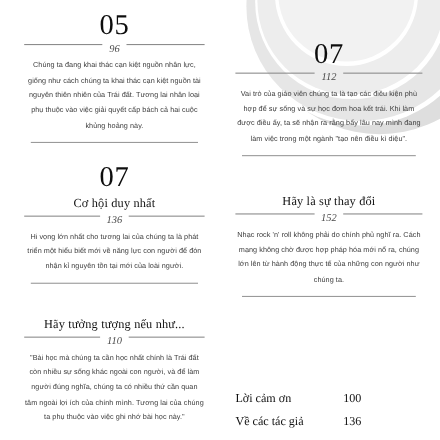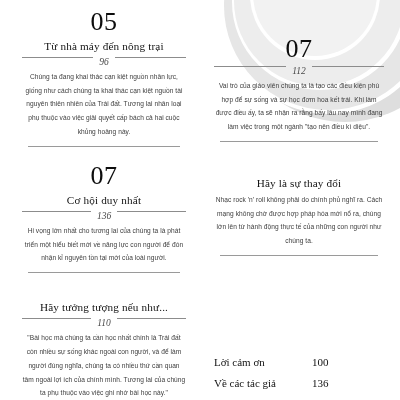--- a/index.html
+++ b/index.html
@@ -181,21 +181,20 @@
   </div>
 
   <div class="columns">
 
     <div class="col col-left">
 
       <div class="spacer-sm"></div>
 
       <div class="entry">
         <div class="entry-num">05</div>
-        <div class="entry-title">Từ nhà máy đến nông trại</div>
         <div class="rule-row">
           <span class="rule-line"></span>
           <span class="entry-page">96</span>
           <span class="rule-line"></span>
         </div>
         <div class="entry-body">Chúng ta đang khai thác cạn kiệt nguồn nhân lực, giống như cách chúng ta khai thác cạn kiệt nguồn tài nguyên thiên nhiên của Trái đất. Tương lai nhân loại phụ thuộc vào việc giải quyết cấp bách cả hai cuộc khủng hoảng này.</div>
         <div class="entry-rule-bottom"></div>
       </div>
 
       <div class="spacer-md"></div>
@@ -238,20 +237,25 @@
           <span class="rule-line"></span>
         </div>
         <div class="entry-body">Vai trò của giáo viên chúng ta là tạo các điều kiện phù hợp để sự sống và sự học đơm hoa kết trái. Khi làm được điều ấy, ta sẽ nhận ra rằng bấy lâu nay mình đang làm việc trong một ngành "tạo nên điều kì diệu".</div>
         <div class="entry-rule-bottom"></div>
       </div>
 
       <div style="height:30px"></div>
 
       <div class="entry">
         <div class="entry-title">Hãy là sự thay đổi</div>
+        <div class="rule-row">
+          <span class="rule-line"></span>
+          <span class="entry-page">152</span>
+          <span class="rule-line"></span>
+        </div>
         <div class="entry-body">Nhạc rock 'n' roll không phải do chính phủ nghĩ ra. Cách mạng không chờ được hợp pháp hóa mới nổ ra, chúng lớn lên từ hành động thực tế của những con người như chúng ta.</div>
         <div class="entry-rule-bottom"></div>
       </div>
 
       <div class="backmatter">
         <div class="bm-row">
           <span class="bm-label">Lời cảm ơn</span>
           <span class="bm-page">100</span>
         </div>
         <div class="bm-row">

